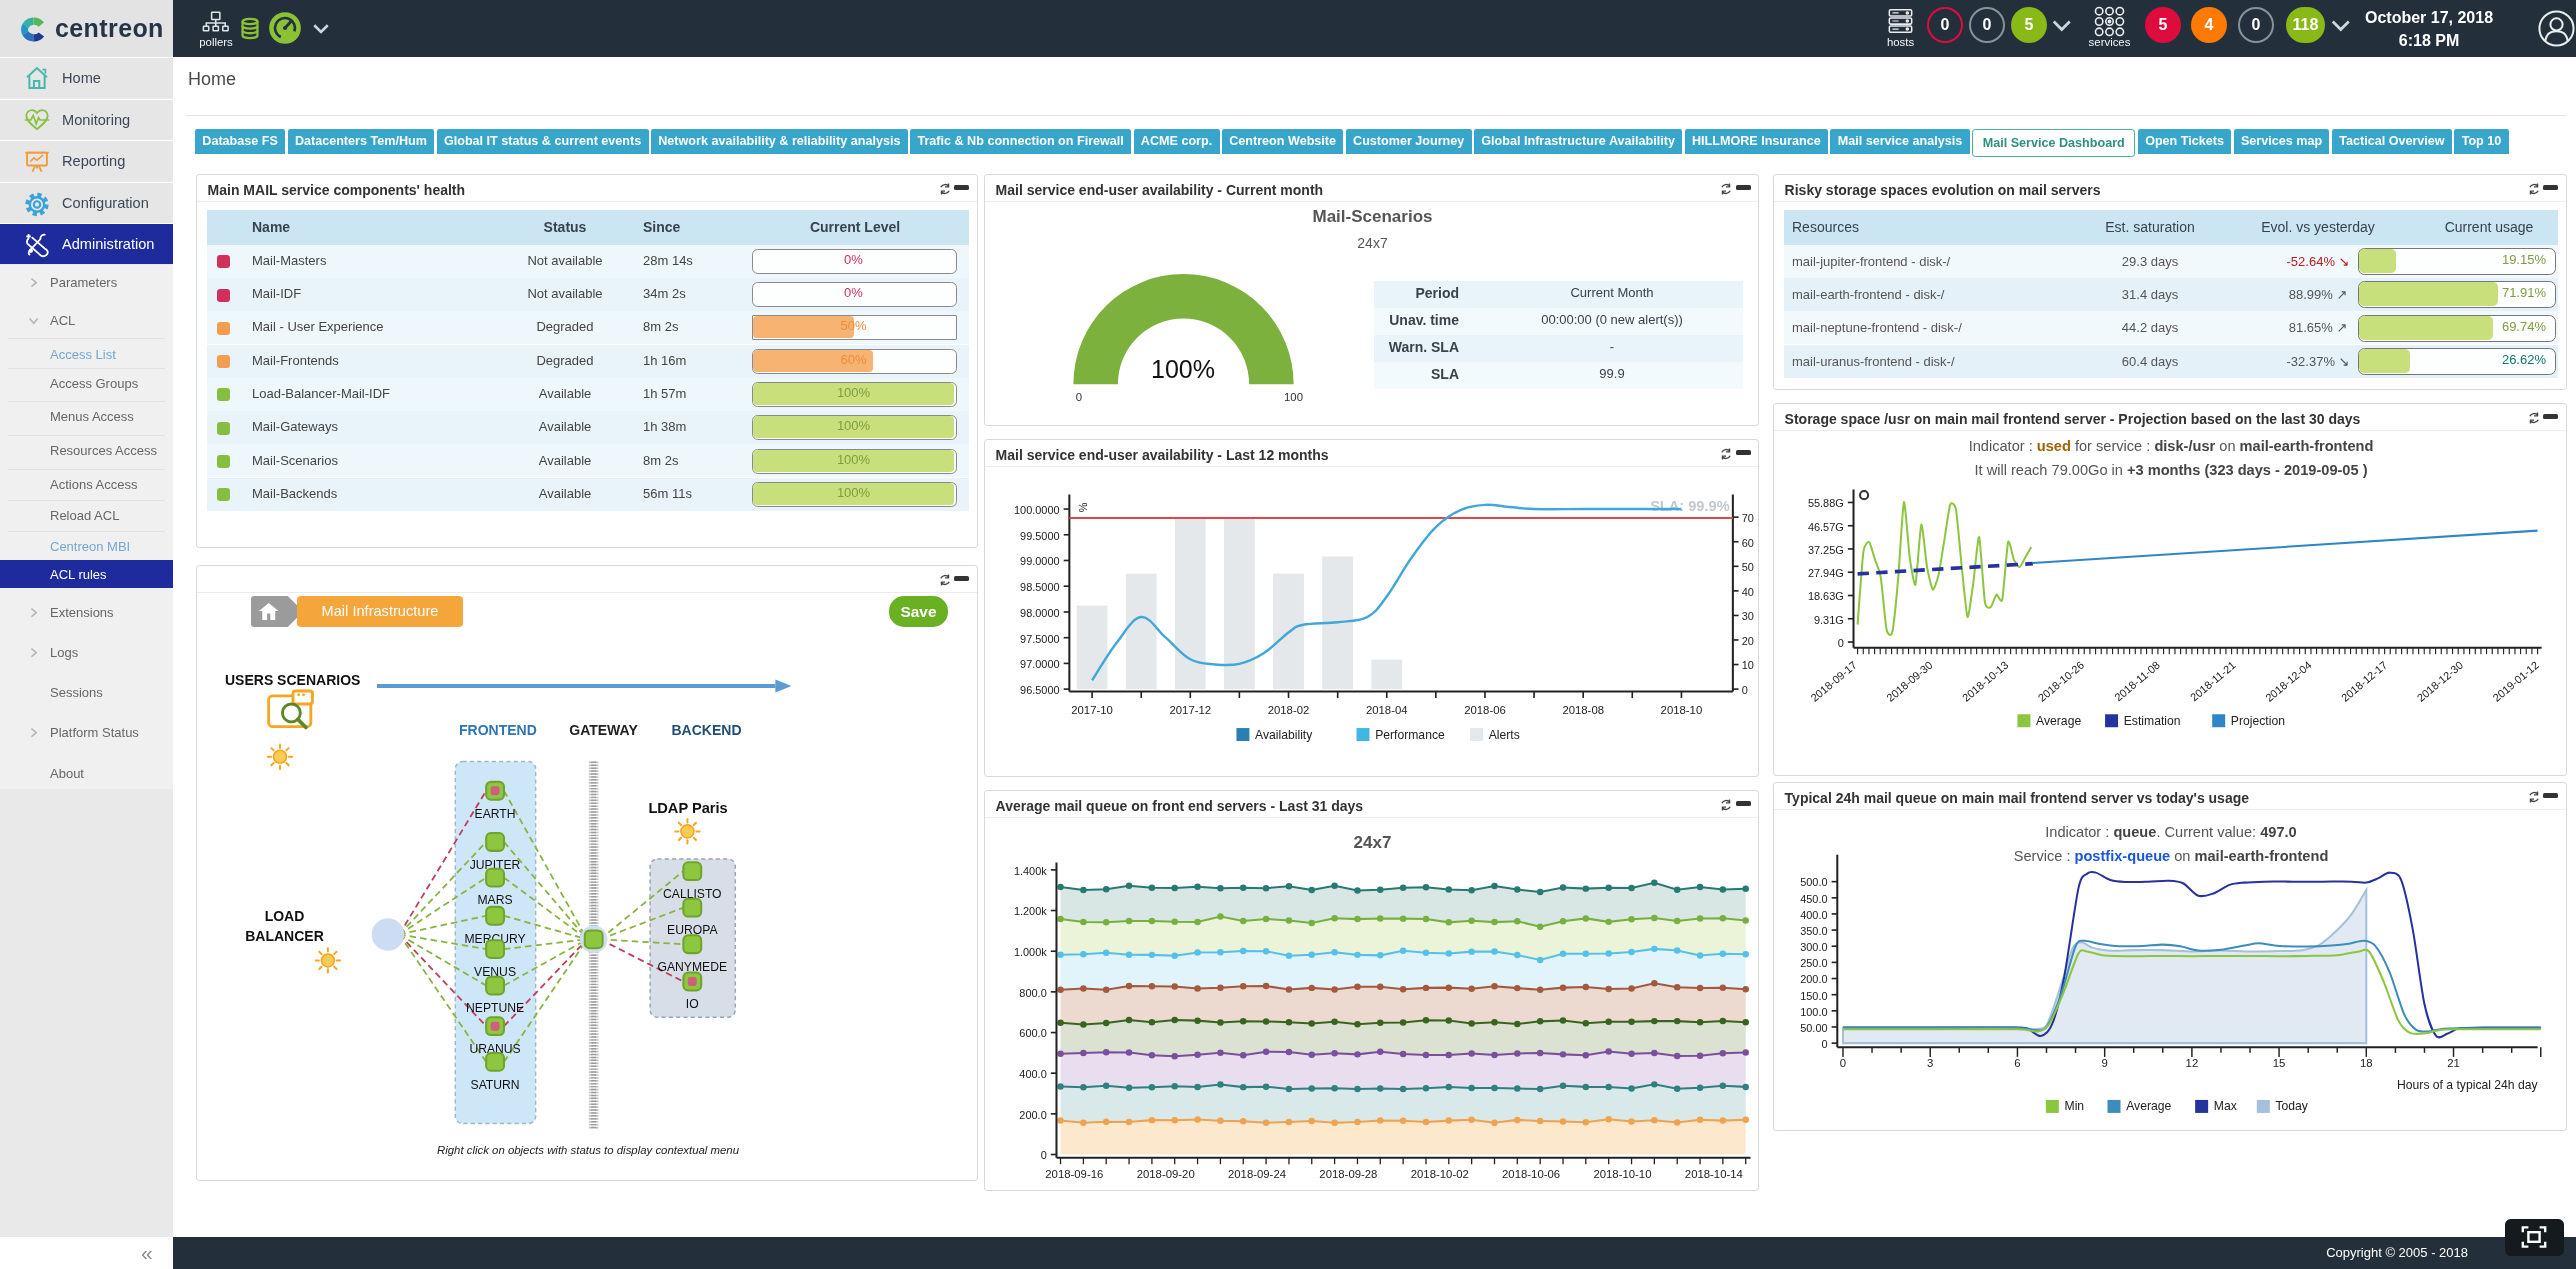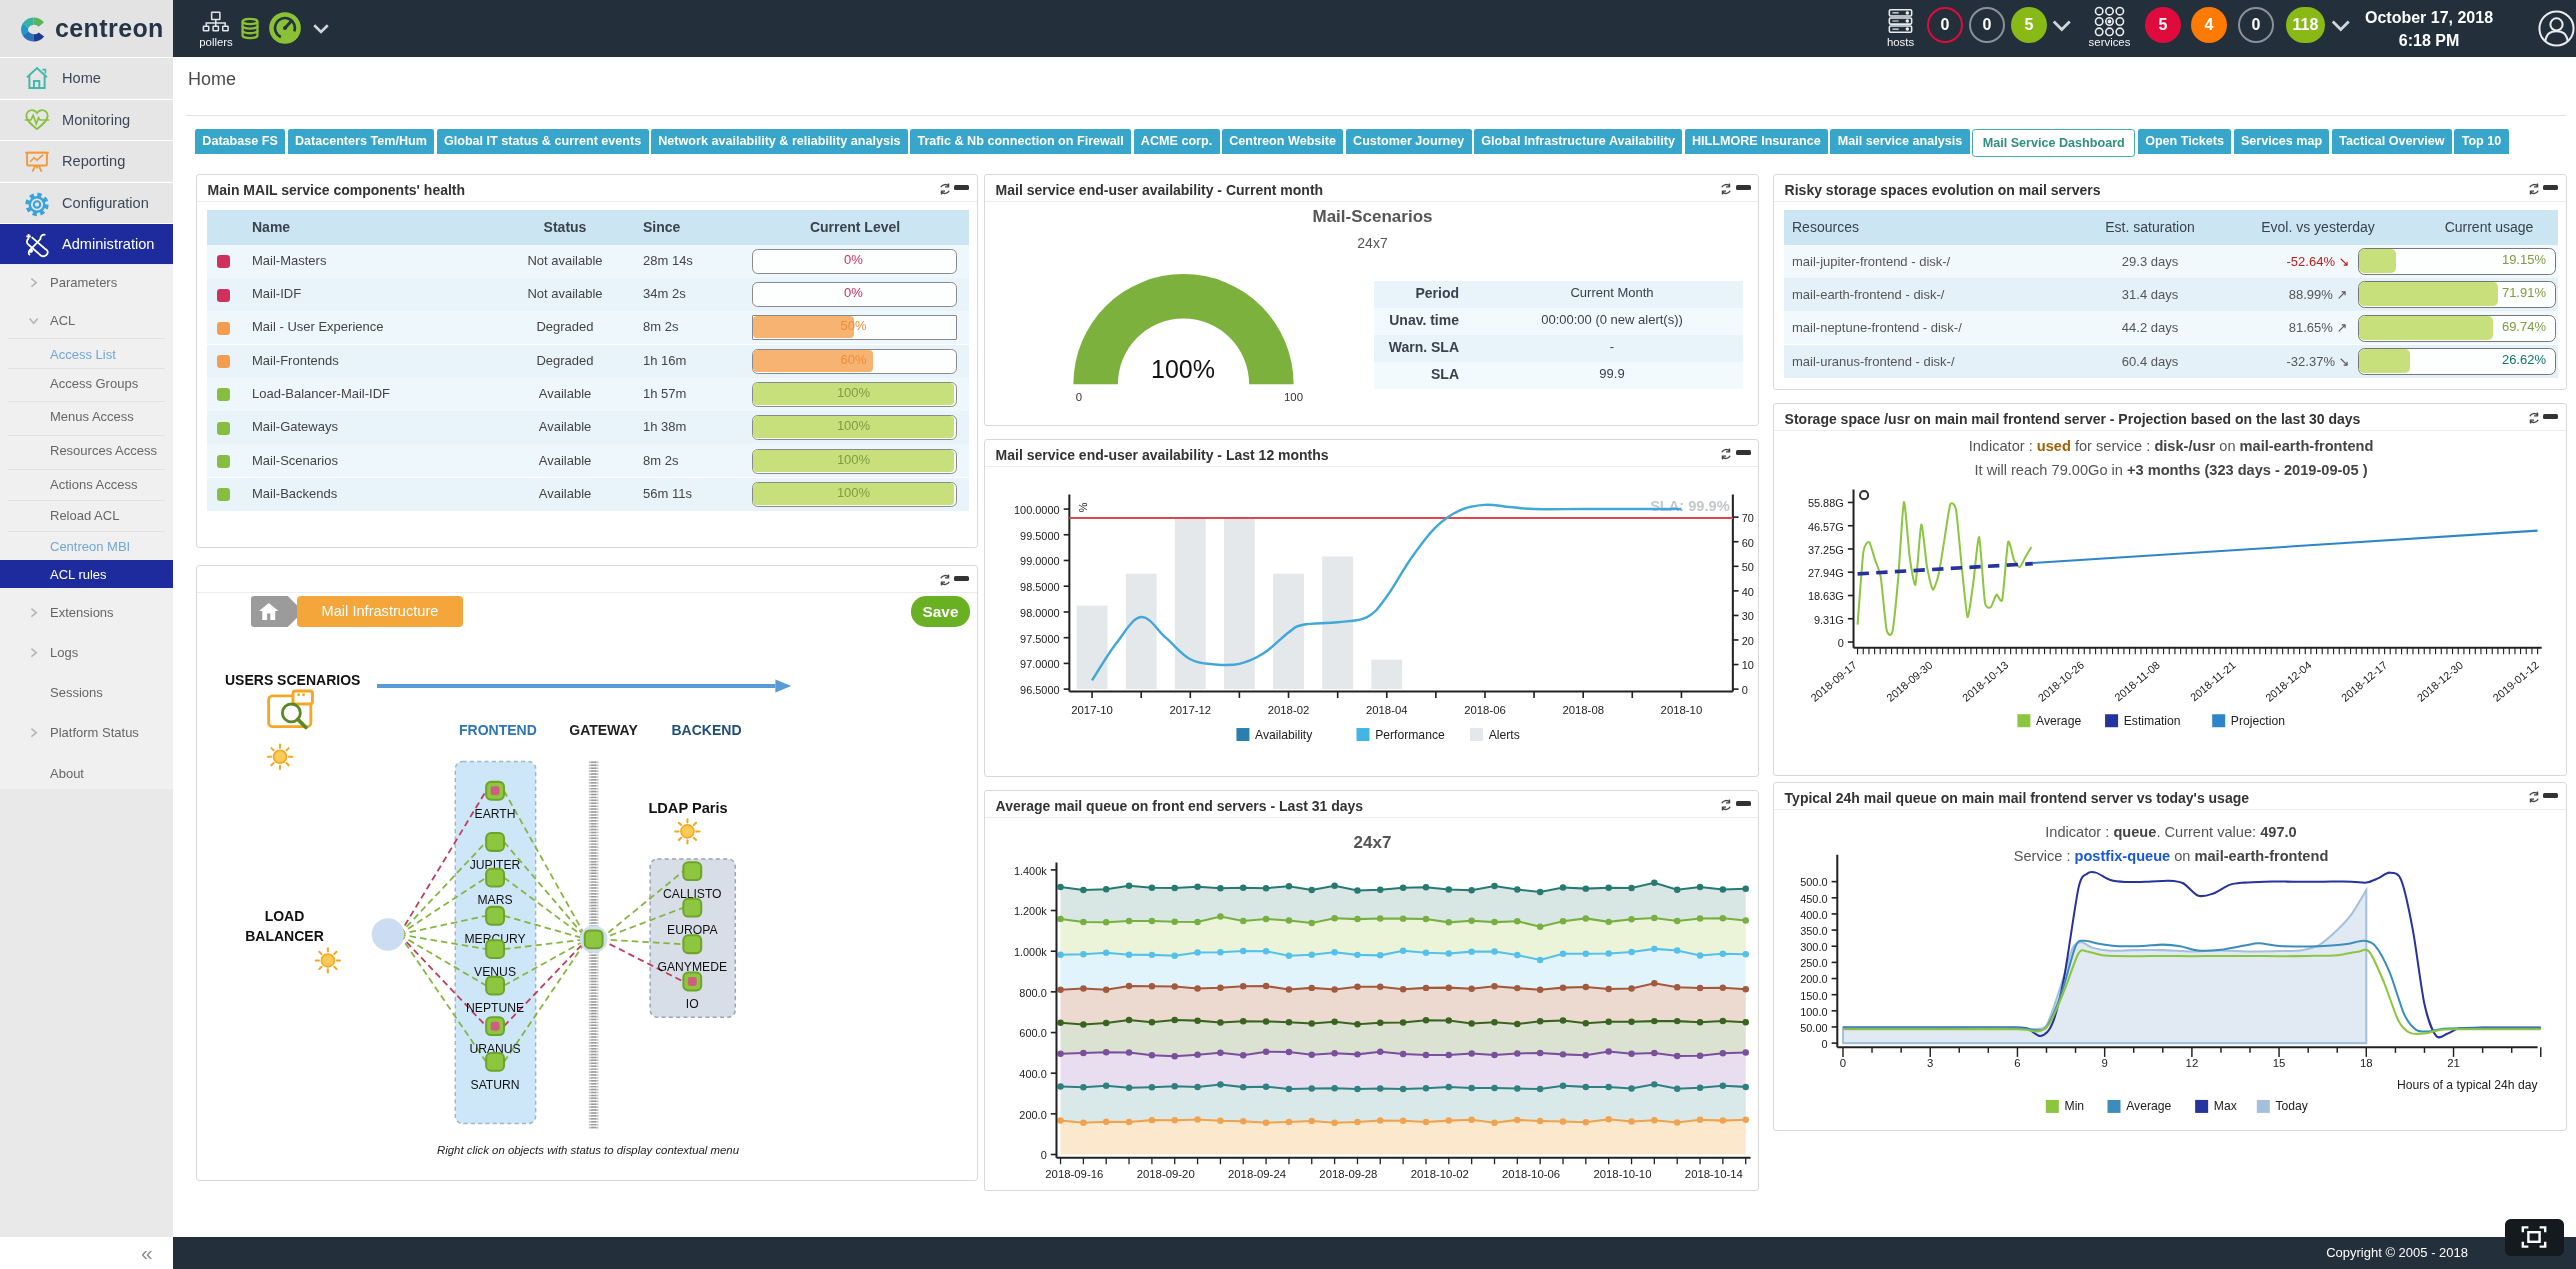--- a/index.html
+++ b/index.html
@@ -1116,21 +1116,21 @@
       </svg>
 <div class="abs" style="left:757px;top:9.7px;width:14.6px;height:5.7px;background:#333;border-radius:1.6px"></div>
 <div class="abs" style="left:54px;top:30px;width:37px;height:31px;background:#9b9b9b;border-radius:3.2px 0 0 3.2px"></div>
 <svg class="abs" style="left:91px;top:30px" width="16" height="31" viewBox="0 0 20 38">
         <path d="M0 0 L19 19 L0 38 Z" fill="#9b9b9b"></path>
       </svg>
 <svg class="abs" style="left:62px;top:37px" width="19.5" height="17" viewBox="0 0 24 21">
 <path d="M12 0 L24 10 H20 V21 H14 V13 H10 V21 H4 V10 H0 Z" fill="#fff"></path>
       </svg>
 <div class="abs" style="left:100px;top:30px;width:166px;height:31px;background:#f5a63b;border-radius:4px;color:#fff;font-size:14.6px;text-align:center;line-height:31px">Mail Infrastructure</div>
-<div class="abs" style="left:714px;top:30px;width:59px;height:31px;background:#69b123;border-radius:15px;color:#fff;font-size:15.4px;font-weight:bold;text-align:center;line-height:31px">Save</div>
+<div class="abs" style="left:692px;top:30px;width:59px;height:31px;background:#69b123;border-radius:15px;color:#fff;font-size:15.4px;font-weight:bold;text-align:center;line-height:31px">Save</div>
 <div class="abs bt" style="left:28px;top:106px;font-size:14px;color:#111">USERS SCENARIOS</div>
 <svg class="abs" style="left:177px;top:112px" width="422" height="16" viewBox="0 0 520 20">
 <line x1="0" y1="10" x2="498" y2="10" stroke="#5b9bd5" stroke-width="5"></line>
 <path d="M498 2 L518 10 L498 18 Z" fill="#5b9bd5"></path>
       </svg>
 <div class="abs bt" style="left:262px;top:156px;width:75px;text-align:center;font-size:14px;color:#2e75b6">FRONTEND</div>
 <div class="abs bt" style="left:369px;top:156px;width:75px;text-align:center;font-size:14px;color:#222">GATEWAY</div>
 <div class="abs bt" style="left:472px;top:156px;width:75px;text-align:center;font-size:14px;color:#1f4e79">BACKEND</div>
 <div class="abs bt" style="left:39px;top:340px;width:97px;text-align:center;font-size:14px;color:#111;line-height:20px">LOAD<br>BALANCER</div>
 <div class="abs bt" style="left:438px;top:234px;width:106px;text-align:center;font-size:14.6px;color:#111">LDAP Paris</div>

